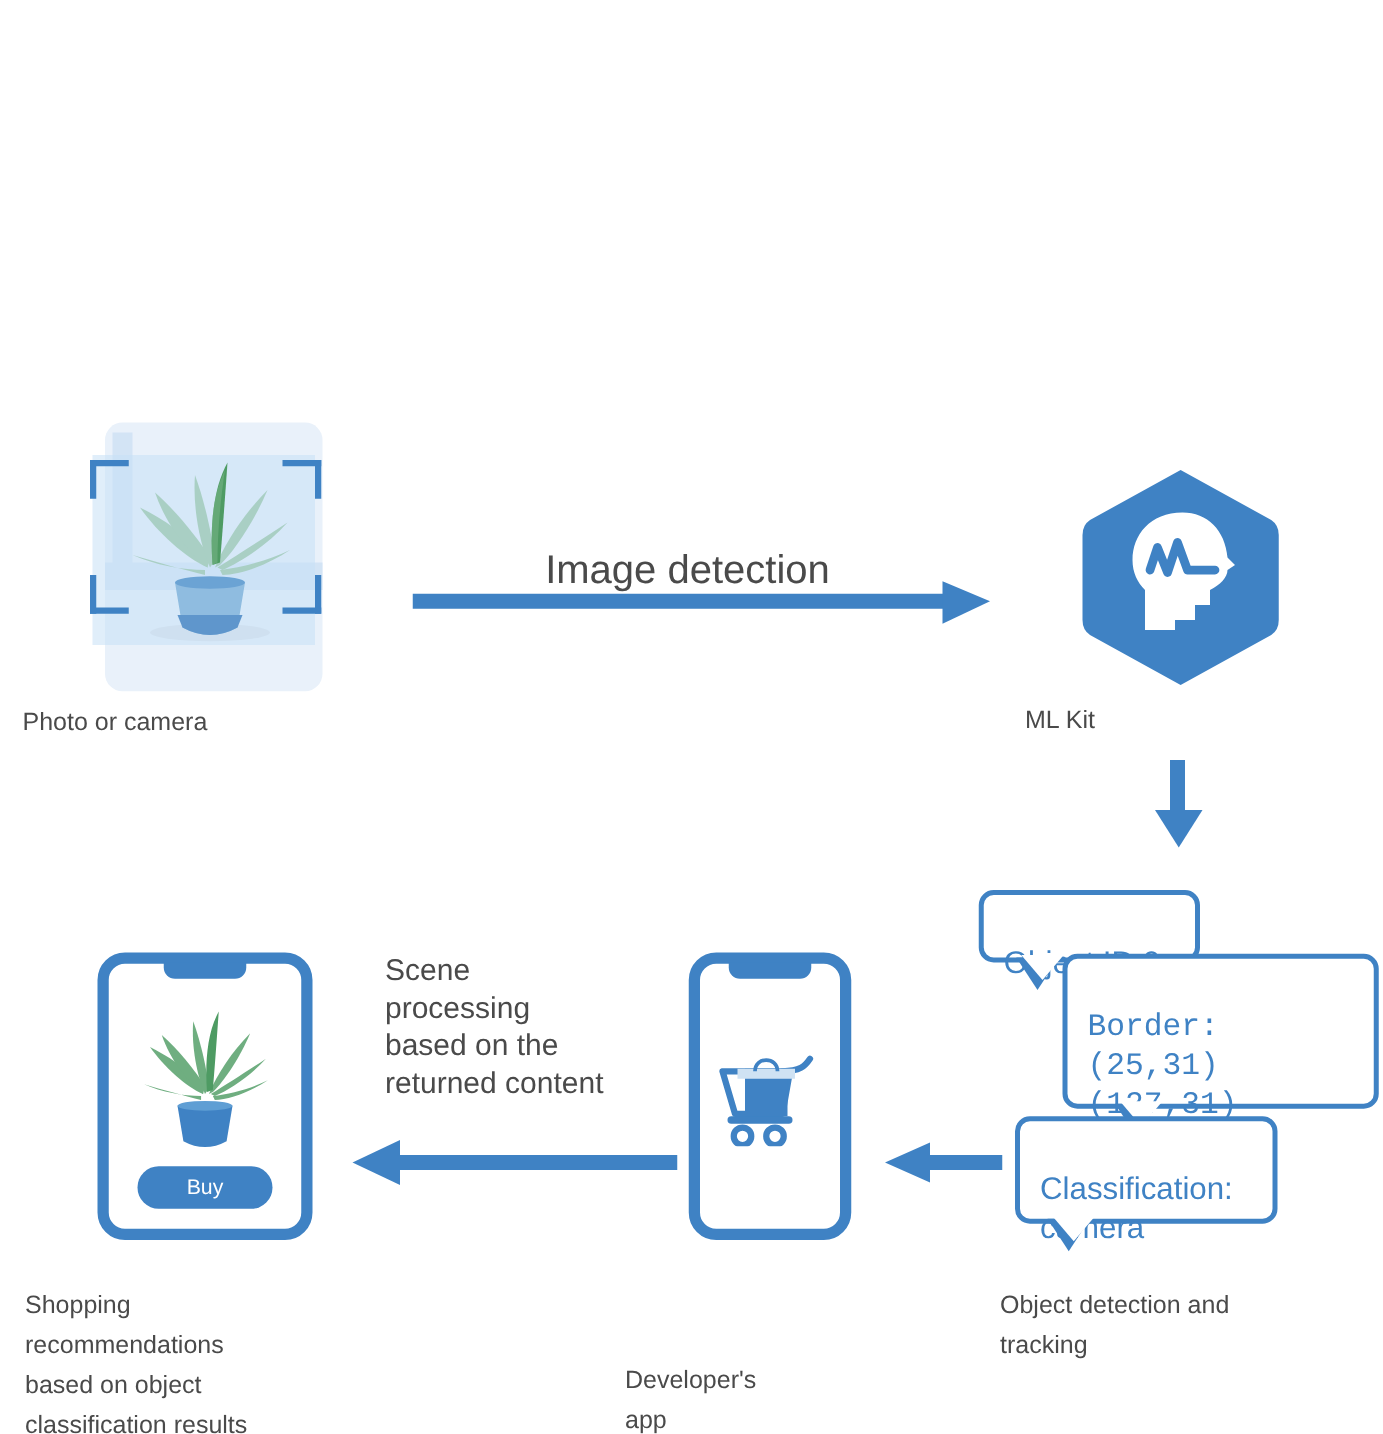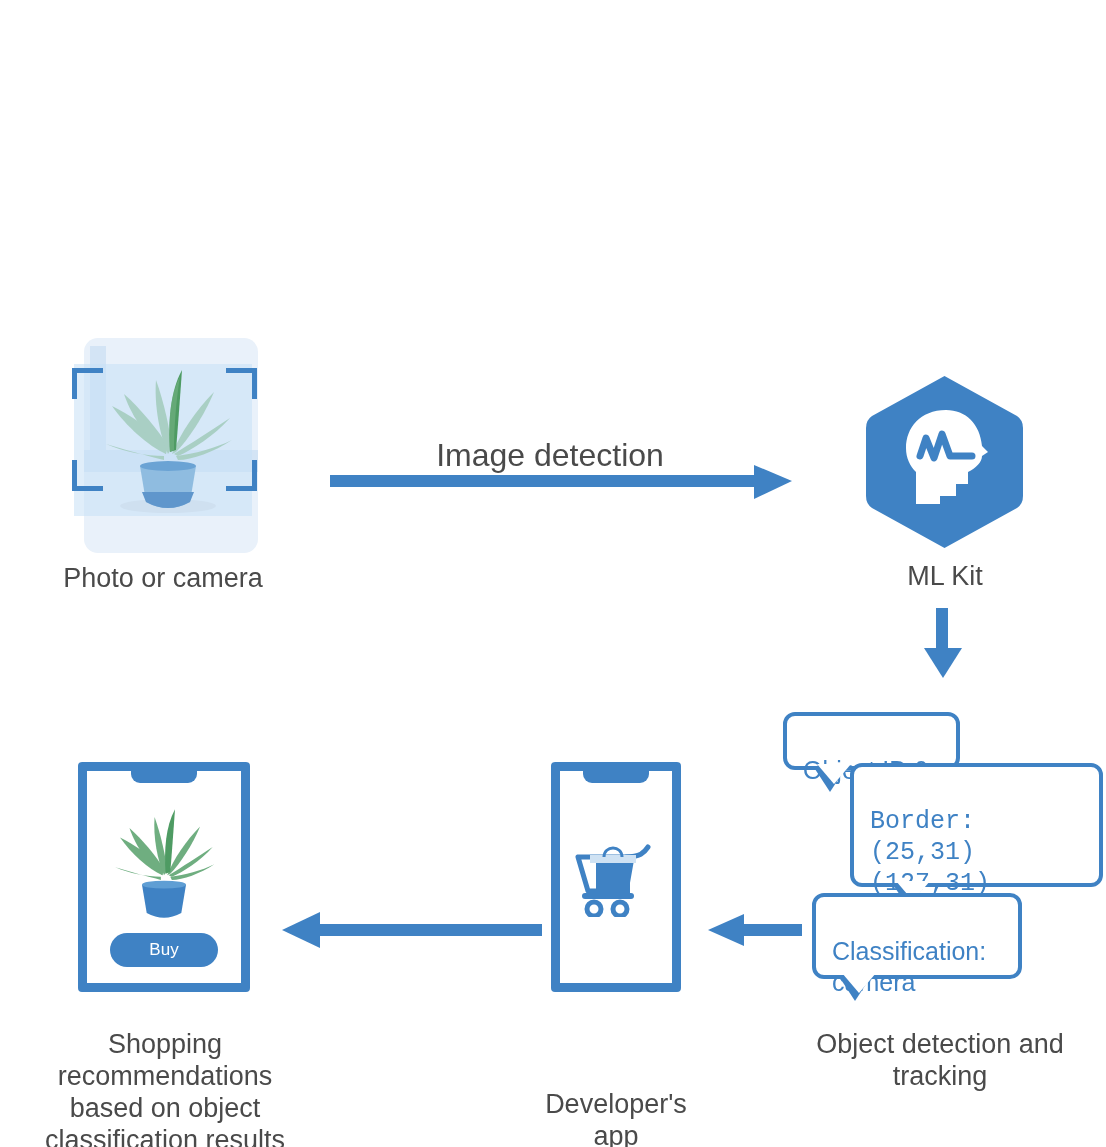--- a/index.html
+++ b/index.html
@@ -17,23 +17,22 @@
   }
   .canvas {
     position: absolute;
     inset: 0;
   }
   .abs { position: absolute; }
 
   
   .caption {
     color: #4a4a4a;
-    font-size: 27px;
+    font-size: 20px;
     line-height: 32px;
-    text-align: center;
     font-family: "Liberation Sans", sans-serif;
     white-space: pre-line;
   }
   .label-dark {
     color: #4a4a4a;
     font-size: 24px;
     line-height: 30px;
     font-family: "Liberation Sans", sans-serif;
     white-space: pre-line;
   }
@@ -107,21 +106,21 @@
   #bubble-objectid { left: 783px; top: 712px; width: 177px; height: 58px; z-index: 3; }
   #bubble-border   { left: 850px; top: 763px; width: 253px; height: 124px; z-index: 4; font-family: Liberation Mono, monospace; }
   #bubble-class    { left: 812px; top: 893px; width: 210px; height: 86px; z-index: 5; }
 
   #detection-caption { left: 800px; top: 1028px; width: 280px; }
 
   
   .phone {
     position: absolute;
     border: 9px solid #3f82c4;
-    border-radius: 4px;
+    border-radius: 22px;
     background: #ffffff;
     box-sizing: border-box;
   }
   .notch {
     position: absolute;
     left: 50%; top: -1px;
     transform: translateX(-50%);
     width: 66px; height: 13px;
     background: #3f82c4;
     border-bottom-left-radius: 9px;
@@ -243,20 +242,24 @@
       <circle cx="20" cy="68" r="7" fill="none" stroke="#3f82c4" stroke-width="5"></circle>
       <circle cx="46" cy="68" r="7" fill="none" stroke="#3f82c4" stroke-width="5"></circle>
       <rect x="22" y="14" width="34" height="38" fill="#3f82c4"></rect>
       <rect x="16" y="14" width="46" height="8" fill="#cfe2f3"></rect>
       <path d="M30 16 C 30 4 48 4 48 16" fill="none" stroke="#3f82c4" stroke-width="3"></path>
     </svg>
   </div>
   <div class="abs caption" id="dev-caption">Developer's
 app</div>
 
+  <div class="abs label-dark" id="scene-label">Scene
+processing
+based on the
+returned content</div>
   <svg class="abs" style="left:280px; top:910px;" width="262" height="42" viewBox="0 0 262 42">
     <rect x="36" y="14" width="226" height="12" fill="#3f82c4"></rect>
     <polygon points="40,2 40,38 2,20" fill="#3f82c4"></polygon>
   </svg>
 
   <div class="phone" id="phone-shop">
     <div class="notch"></div>
     <svg class="abs" style="left:22px; top:30px;" width="110" height="128" viewBox="0 0 140 150">
       <g fill="#6fae80">
         <path d="M68 88 C 50 80 28 60 14 40 C 30 48 52 62 68 78 Z"></path>

